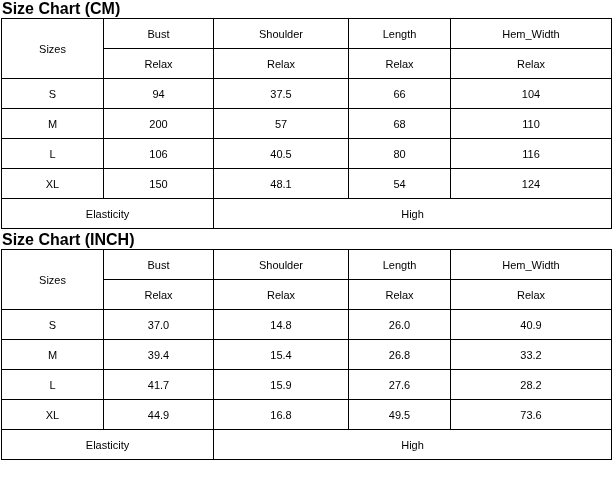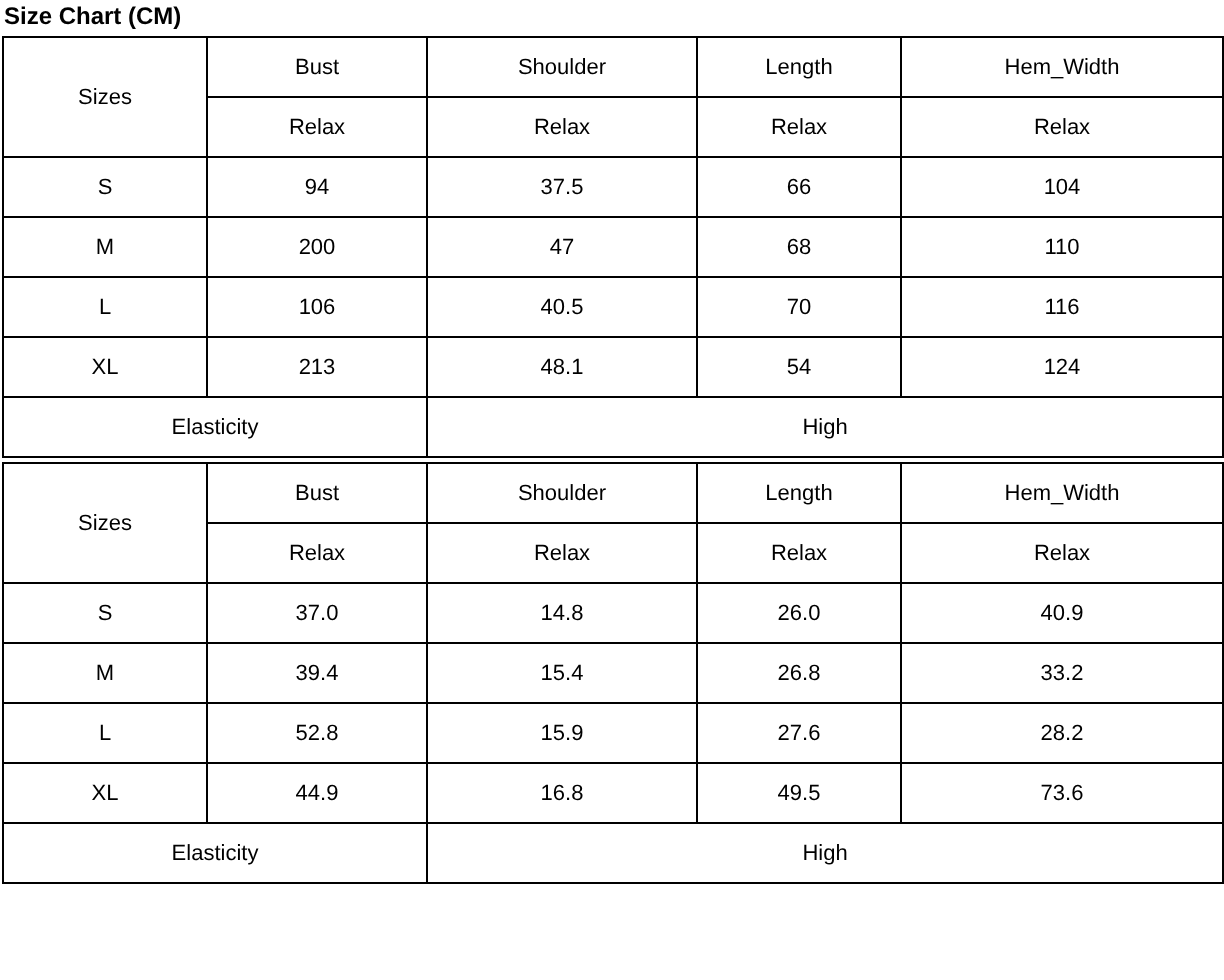--- a/index.html
+++ b/index.html
@@ -12,21 +12,21 @@
     background: #ffffff;
     font-family: "Liberation Sans", sans-serif;
     color: #000000;
     -webkit-font-smoothing: antialiased;
   }
   .page {
     width: 612px;
     box-sizing: border-box;
   }
   .chart-title {
-    font-size: 12px;
+    font-size: 16px;
     font-weight: bold;
     line-height: 15px;
     padding: 1px 0 2px 2px;
     color: #000;
   }
   table.size-table {
     border-collapse: collapse;
     width: 610px;
     margin: 0 0 0 1px;
     table-layout: fixed;
@@ -80,47 +80,48 @@
       <tr>
         <td>S</td>
         <td>94</td>
         <td>37.5</td>
         <td>66</td>
         <td>104</td>
       </tr>
       <tr>
         <td>M</td>
         <td>200</td>
-        <td>47</td>
+        <td>57</td>
         <td>68</td>
         <td>110</td>
       </tr>
       <tr>
         <td>L</td>
         <td>106</td>
         <td>40.5</td>
-        <td>70</td>
+        <td>80</td>
         <td>116</td>
       </tr>
       <tr>
         <td>XL</td>
-        <td>213</td>
+        <td>150</td>
         <td>48.1</td>
         <td>54</td>
         <td>124</td>
       </tr>
       <tr>
         <td colspan="2">Elasticity</td>
         <td colspan="3">High</td>
       </tr>
     </tbody>
   </table>
 
   <div class="spacer-2"></div>
 
+  <div class="chart-title">Size Chart (INCH)</div>
 
   <table class="size-table">
     <colgroup>
       <col class="col-sizes">
         <col class="col-bust">
         <col class="col-shoulder">
         <col class="col-length">
         <col class="col-hem">
     </colgroup>
     <tbody>
@@ -146,21 +147,21 @@
       </tr>
       <tr>
         <td>M</td>
         <td>39.4</td>
         <td>15.4</td>
         <td>26.8</td>
         <td>33.2</td>
       </tr>
       <tr>
         <td>L</td>
-        <td>52.8</td>
+        <td>41.7</td>
         <td>15.9</td>
         <td>27.6</td>
         <td>28.2</td>
       </tr>
       <tr>
         <td>XL</td>
         <td>44.9</td>
         <td>16.8</td>
         <td>49.5</td>
         <td>73.6</td>

